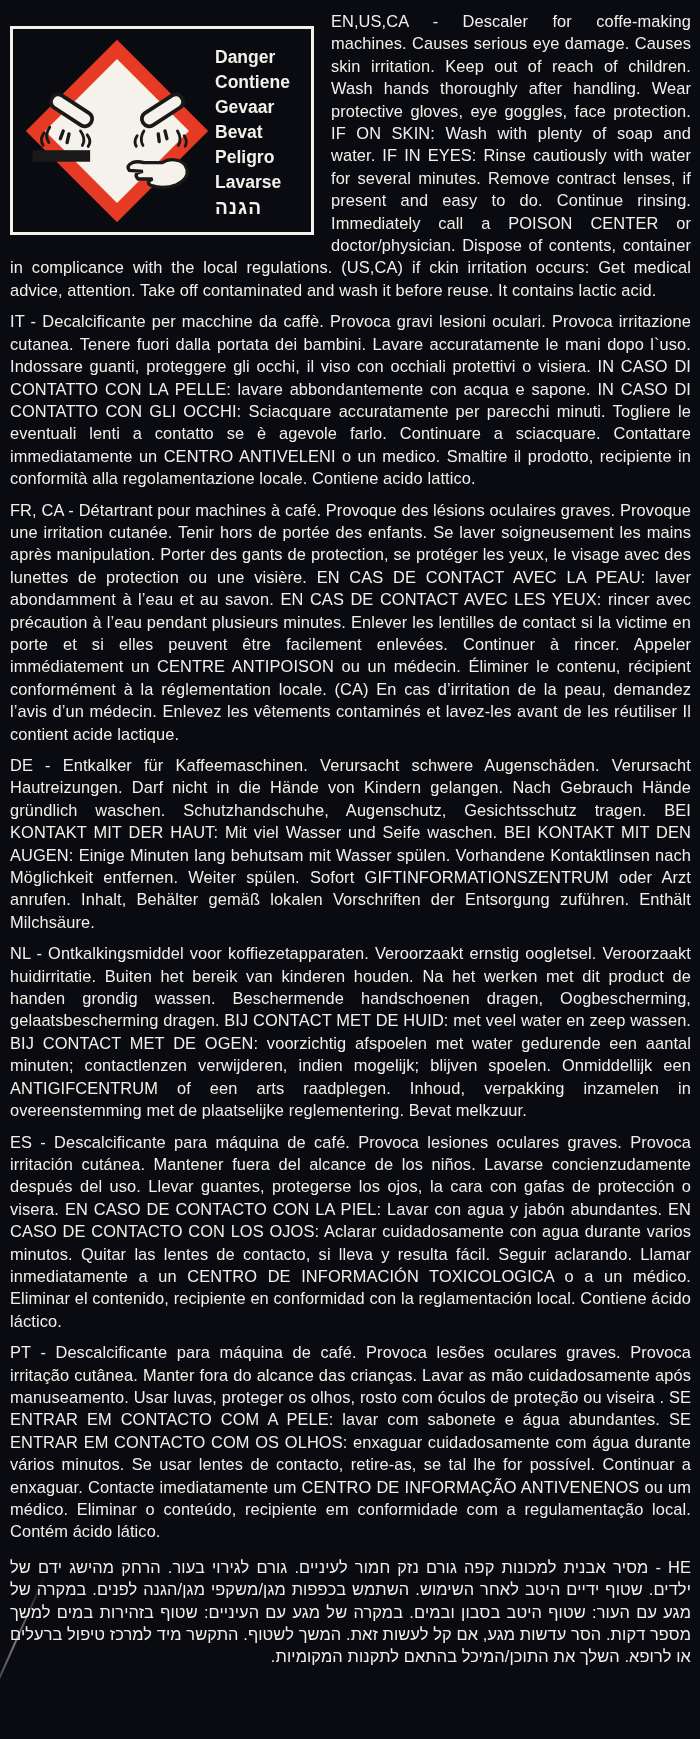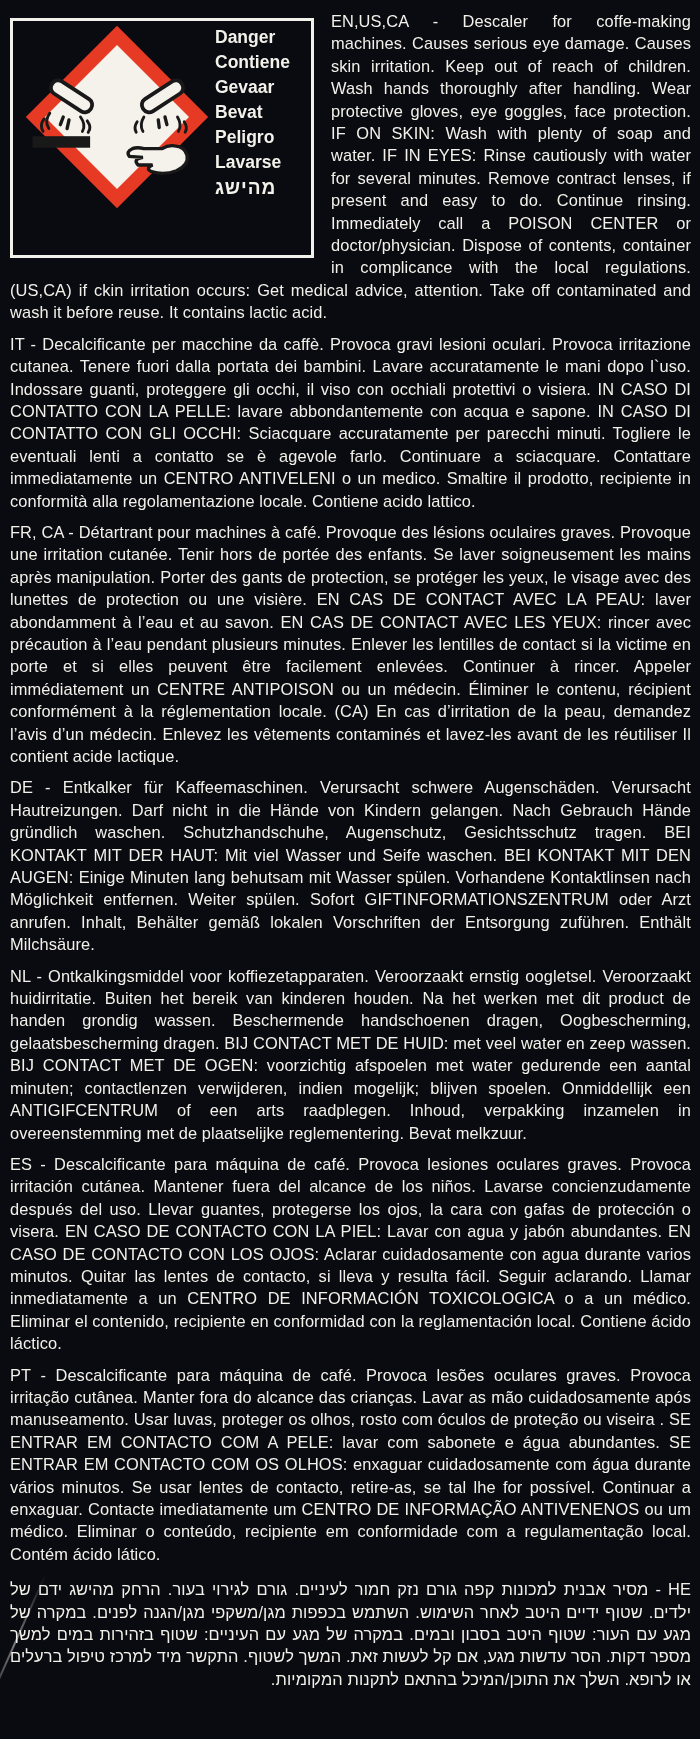--- a/index.html
+++ b/index.html
@@ -9,24 +9,25 @@
     box-sizing:border-box;
     width:700px;height:1739px;
     background:#0a0a11;
     color:#f2f1ea;
     font-family:"Liberation Sans",sans-serif;
     padding:10px 9px 0 10px;
   }
   .hazard-box{
     float:left;
     box-sizing:border-box;
-    width:304px;height:240px;
+    width:304px;height:209px;
     border:3px solid #f2f1ea;
-    margin:8px 17px 6px 0;
+    margin:16px 17px 6px 0;
     display:flex;
+    align-items:center;
     background:#0a0a11;
   }
   .diamond-svg{flex-shrink:0;margin-left:8px;}
   .signal-words{
     font-weight:bold;
     font-size:17.5px;
     line-height:25px;
     margin-left:2px;
     margin-top:4px;
     white-space:nowrap;
@@ -92,21 +93,21 @@
         <path d="M116,133 q-7,3 -3,8 l14,1 q-11,2 -5,8 l15,0 q-8,4 -1,7 q13,4 26,-1 q13,-6 11,-16 q-2,-9 -13,-10 q-7,-1 -13,3 l-19,0 q-7,-2 -12,0 z" fill="#f5f2ec" stroke-width="3.5"></path>
       </g>
     </svg>
     <div class="signal-words" data-name="signal-words">
         <div data-name="signal-word">Danger</div>
         <div data-name="signal-word">Contiene</div>
         <div data-name="signal-word">Gevaar</div>
         <div data-name="signal-word">Bevat</div>
         <div data-name="signal-word">Peligro</div>
         <div data-name="signal-word">Lavarse</div>
-        <div data-name="signal-word" class="he-word">מהישג</div>
+        <div data-name="signal-word" class="he-word">הגנה</div>
       </div>
   </div>
 
   <div class="sections" data-name="hazard-sections">
       <p class="sec" dir="ltr" data-name="hazard-section-en"><b data-name="language-code">EN,US,CA</b><span data-name="section-text"> - Descaler for coffe-making machines. Causes serious eye damage. Causes skin irritation. Keep out of reach of children. Wash hands thoroughly after handling. Wear protective gloves, eye goggles, face protection. IF ON SKIN: Wash with plenty of soap and water. IF IN EYES: Rinse cautiously with water for several minutes. Remove contract lenses, if present and easy to do. Continue rinsing. Immediately call a POISON CENTER or doctor/physician. Dispose of contents, container in complicance with the local regulations. </span><b data-name="language-code">(US,CA)</b><span data-name="section-text"> if ckin irritation occurs: Get medical advice, attention. Take off contaminated and wash it before reuse. It contains lactic acid.</span></p>
       <p class="sec" dir="ltr" data-name="hazard-section-it"><b data-name="language-code">IT</b><span data-name="section-text"> - Decalcificante per macchine da caffè. Provoca gravi lesioni oculari. Provoca irritazione cutanea. Tenere fuori dalla portata dei bambini. Lavare accuratamente le mani dopo l`uso.  Indossare guanti, proteggere gli occhi, il viso con occhiali protettivi o visiera. IN CASO DI CONTATTO CON LA PELLE: lavare abbondantemente con acqua e sapone. IN CASO DI CONTATTO CON GLI OCCHI: Sciacquare accuratamente per parecchi minuti. Togliere le eventuali lenti a contatto se è agevole farlo. Continuare a sciacquare. Contattare immediatamente un CENTRO ANTIVELENI o un medico. Smaltire il prodotto, recipiente  in conformità alla regolamentazione locale. Contiene acido lattico.</span></p>
       <p class="sec" dir="ltr" data-name="hazard-section-fr"><b data-name="language-code">FR, CA</b><span data-name="section-text"> - Détartrant pour machines à café. Provoque des lésions oculaires graves. Provoque une irritation cutanée. Tenir hors de portée des enfants. Se laver soigneusement les mains après manipulation. Porter des gants de protection, se protéger les yeux, le visage avec des lunettes de protection ou une visière. EN CAS DE CONTACT AVEC LA PEAU: laver abondamment à l’eau et au savon. EN CAS DE CONTACT AVEC LES YEUX: rincer avec précaution à l’eau pendant plusieurs minutes. Enlever les lentilles de contact si la victime en porte et si elles peuvent être facilement enlevées. Continuer à rincer. Appeler immédiatement un CENTRE ANTIPOISON ou un médecin. Éliminer le contenu, récipient conformément à la réglementation locale. </span><b data-name="language-code">(CA)</b><span data-name="section-text"> En cas d’irritation de la peau, demandez l’avis d’un médecin. Enlevez les vêtements contaminés et lavez-les avant de les réutiliser Il contient acide lactique.</span></p>
       <p class="sec" dir="ltr" data-name="hazard-section-de"><b data-name="language-code">DE</b><span data-name="section-text"> - Entkalker für Kaffeemaschinen. Verursacht schwere Augenschäden. Verursacht Hautreizungen. Darf nicht in die Hände von Kindern gelangen. Nach Gebrauch Hände gründlich waschen. Schutzhandschuhe, Augenschutz, Gesichtsschutz tragen. BEI KONTAKT MIT DER HAUT: Mit viel Wasser und Seife waschen. BEI KONTAKT MIT DEN AUGEN: Einige Minuten lang behutsam mit Wasser spülen. Vorhandene Kontaktlinsen nach Möglichkeit entfernen. Weiter spülen. Sofort GIFTINFORMATIONSZENTRUM oder Arzt anrufen. Inhalt, Behälter gemäß lokalen Vorschriften  der Entsorgung zuführen. Enthält Milchsäure.</span></p>
       <p class="sec" dir="ltr" data-name="hazard-section-nl"><b data-name="language-code">NL</b><span data-name="section-text"> - Ontkalkingsmiddel voor koffiezetapparaten. Veroorzaakt ernstig oogletsel. Veroorzaakt huidirritatie. Buiten het bereik van kinderen houden. Na het werken met dit product de handen grondig wassen. Beschermende handschoenen dragen, Oogbescherming,  gelaatsbescherming dragen. BIJ CONTACT MET DE HUID: met veel water en zeep wassen. BIJ CONTACT MET DE OGEN: voorzichtig afspoelen met water gedurende een aantal minuten; contactlenzen verwijderen, indien mogelijk; blijven spoelen. Onmiddellijk een ANTIGIFCENTRUM of een arts raadplegen. Inhoud, verpakking inzamelen in overeenstemming met de plaatselijke reglementering. Bevat melkzuur.</span></p>
       <p class="sec" dir="ltr" data-name="hazard-section-es"><b data-name="language-code">ES</b><span data-name="section-text"> - Descalcificante para máquina de café. Provoca lesiones oculares graves. Provoca irritación cutánea. Mantener fuera del alcance de los niños. Lavarse concienzudamente después del uso. Llevar guantes, protegerse los ojos, la cara con gafas de protección o visera. EN CASO DE CONTACTO CON LA PIEL: Lavar con agua y jabón abundantes. EN CASO DE CONTACTO CON LOS OJOS: Aclarar cuidadosamente con agua durante varios minutos. Quitar las lentes de contacto, si lleva y resulta fácil. Seguir aclarando. Llamar inmediatamente a un CENTRO DE INFORMACIÓN TOXICOLOGICA o a un médico. Eliminar el contenido, recipiente en conformidad con la reglamentación local. Contiene ácido láctico.</span></p>

